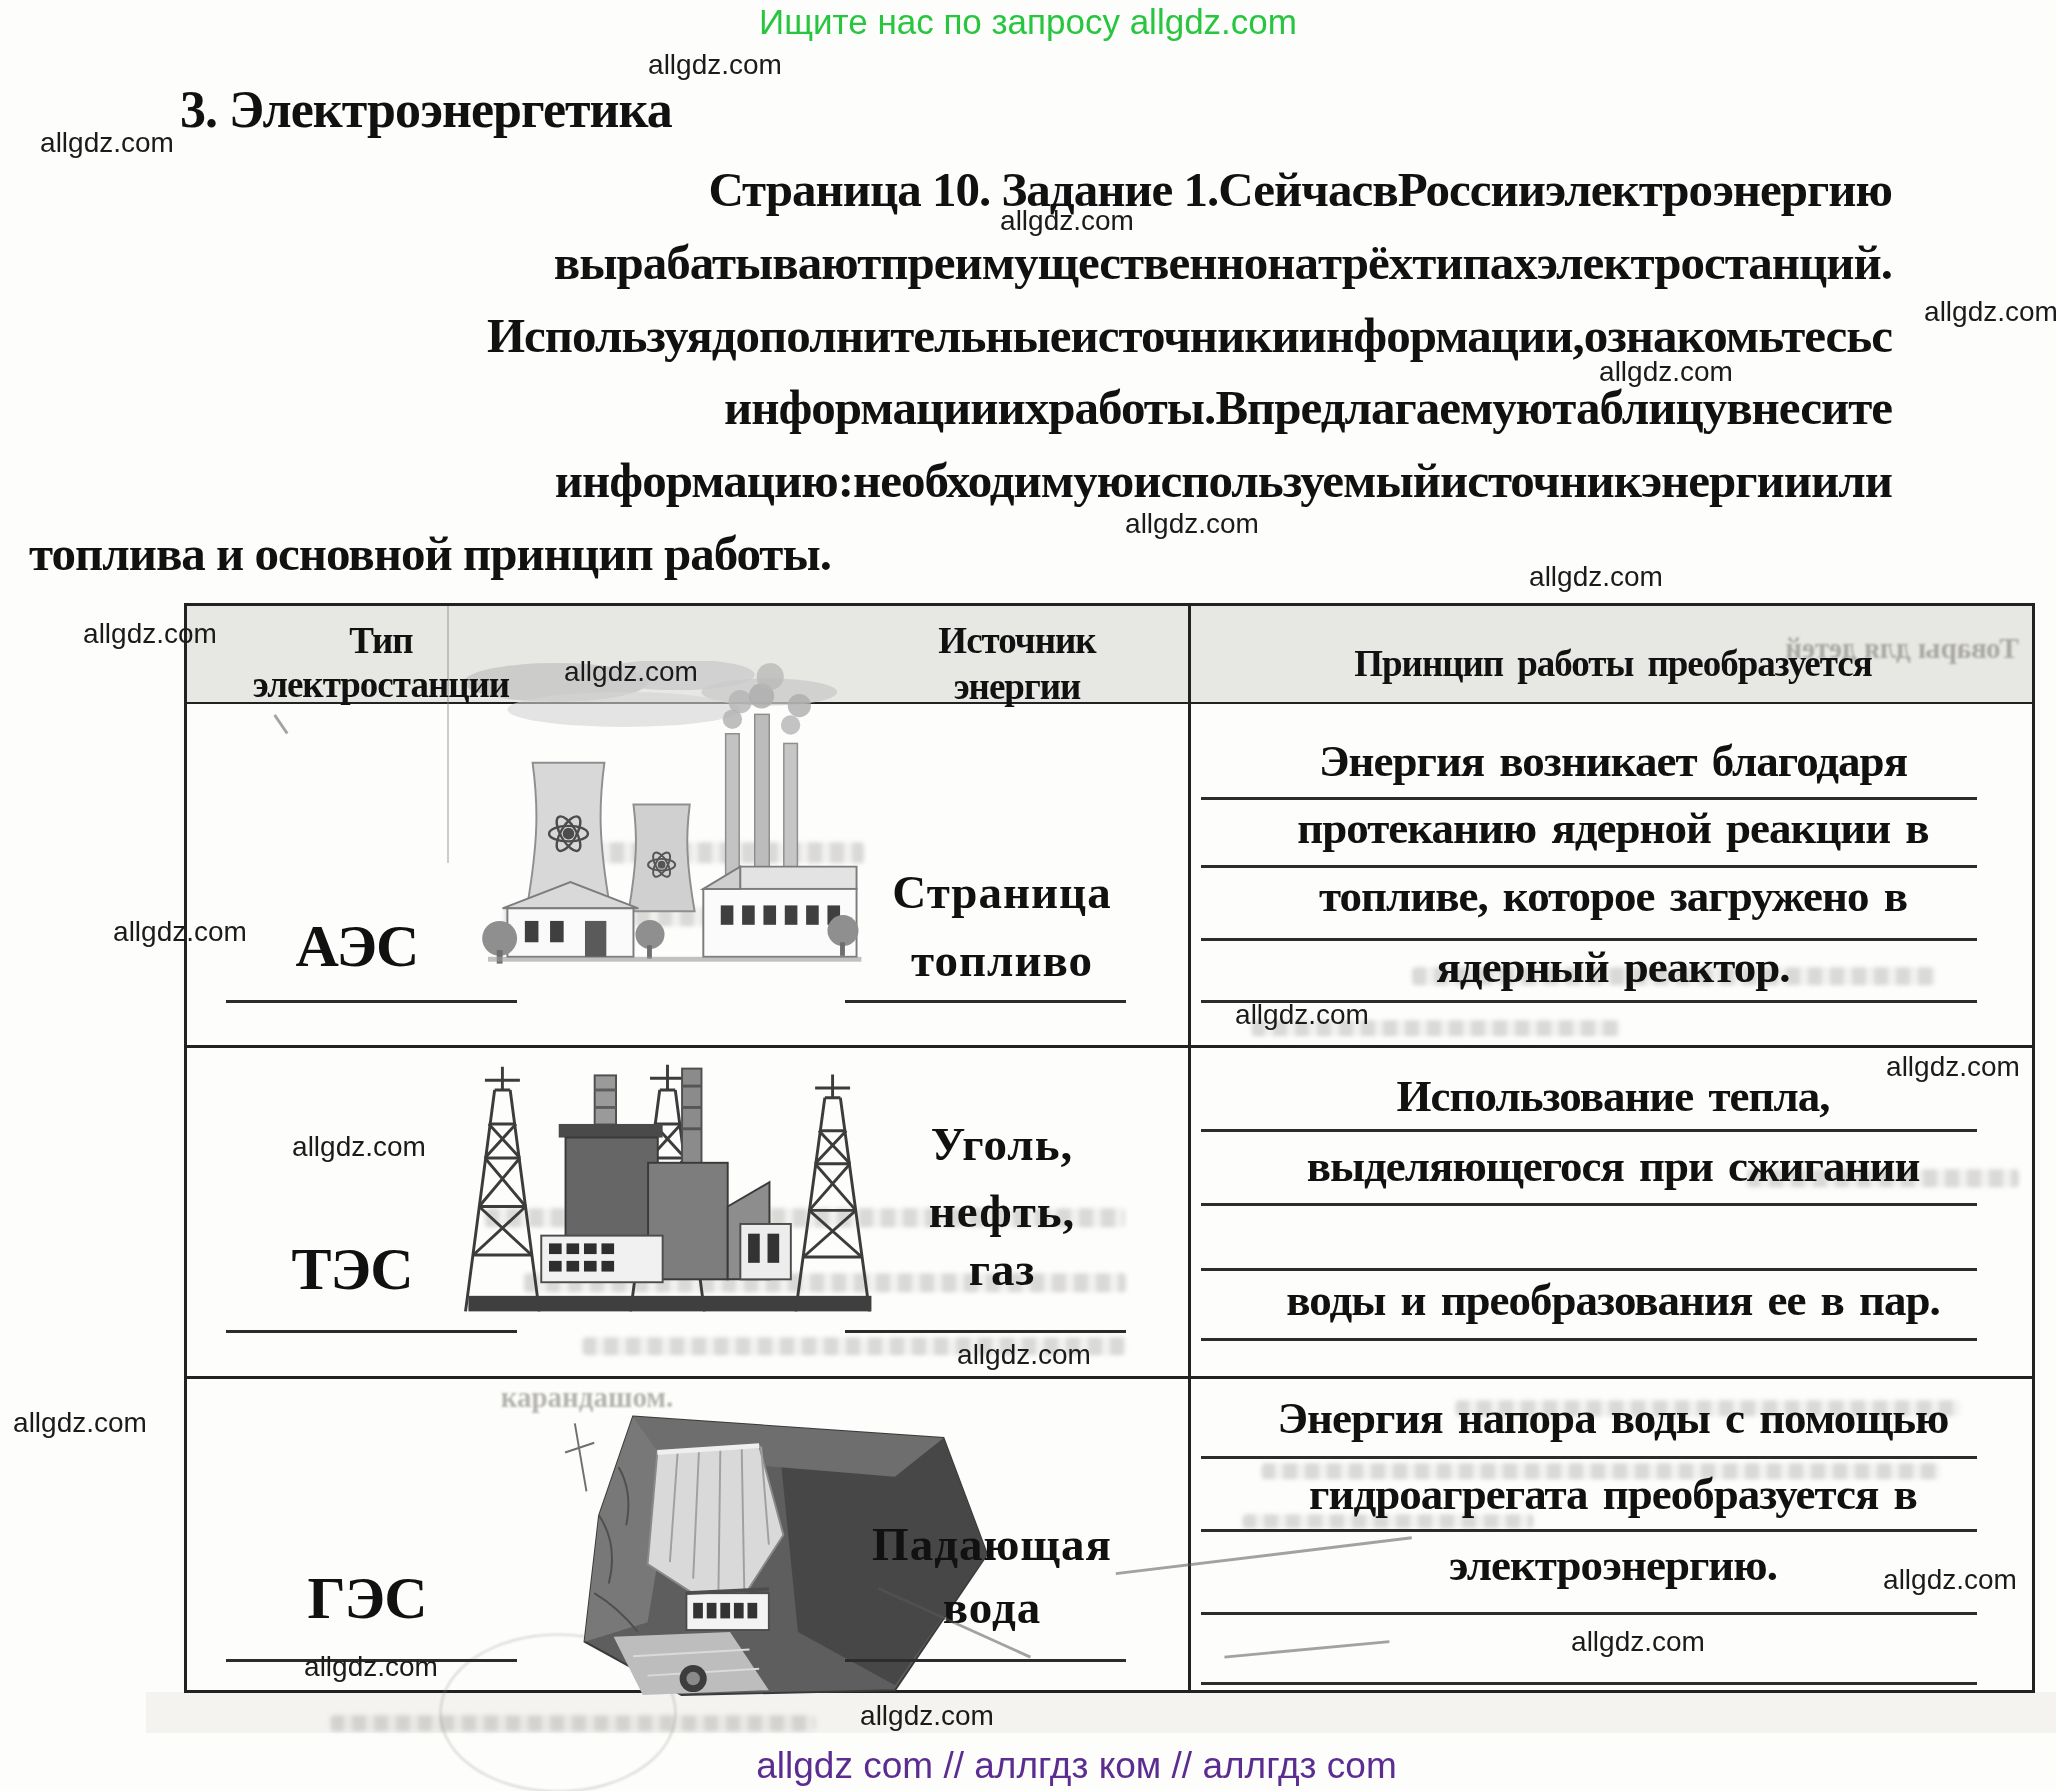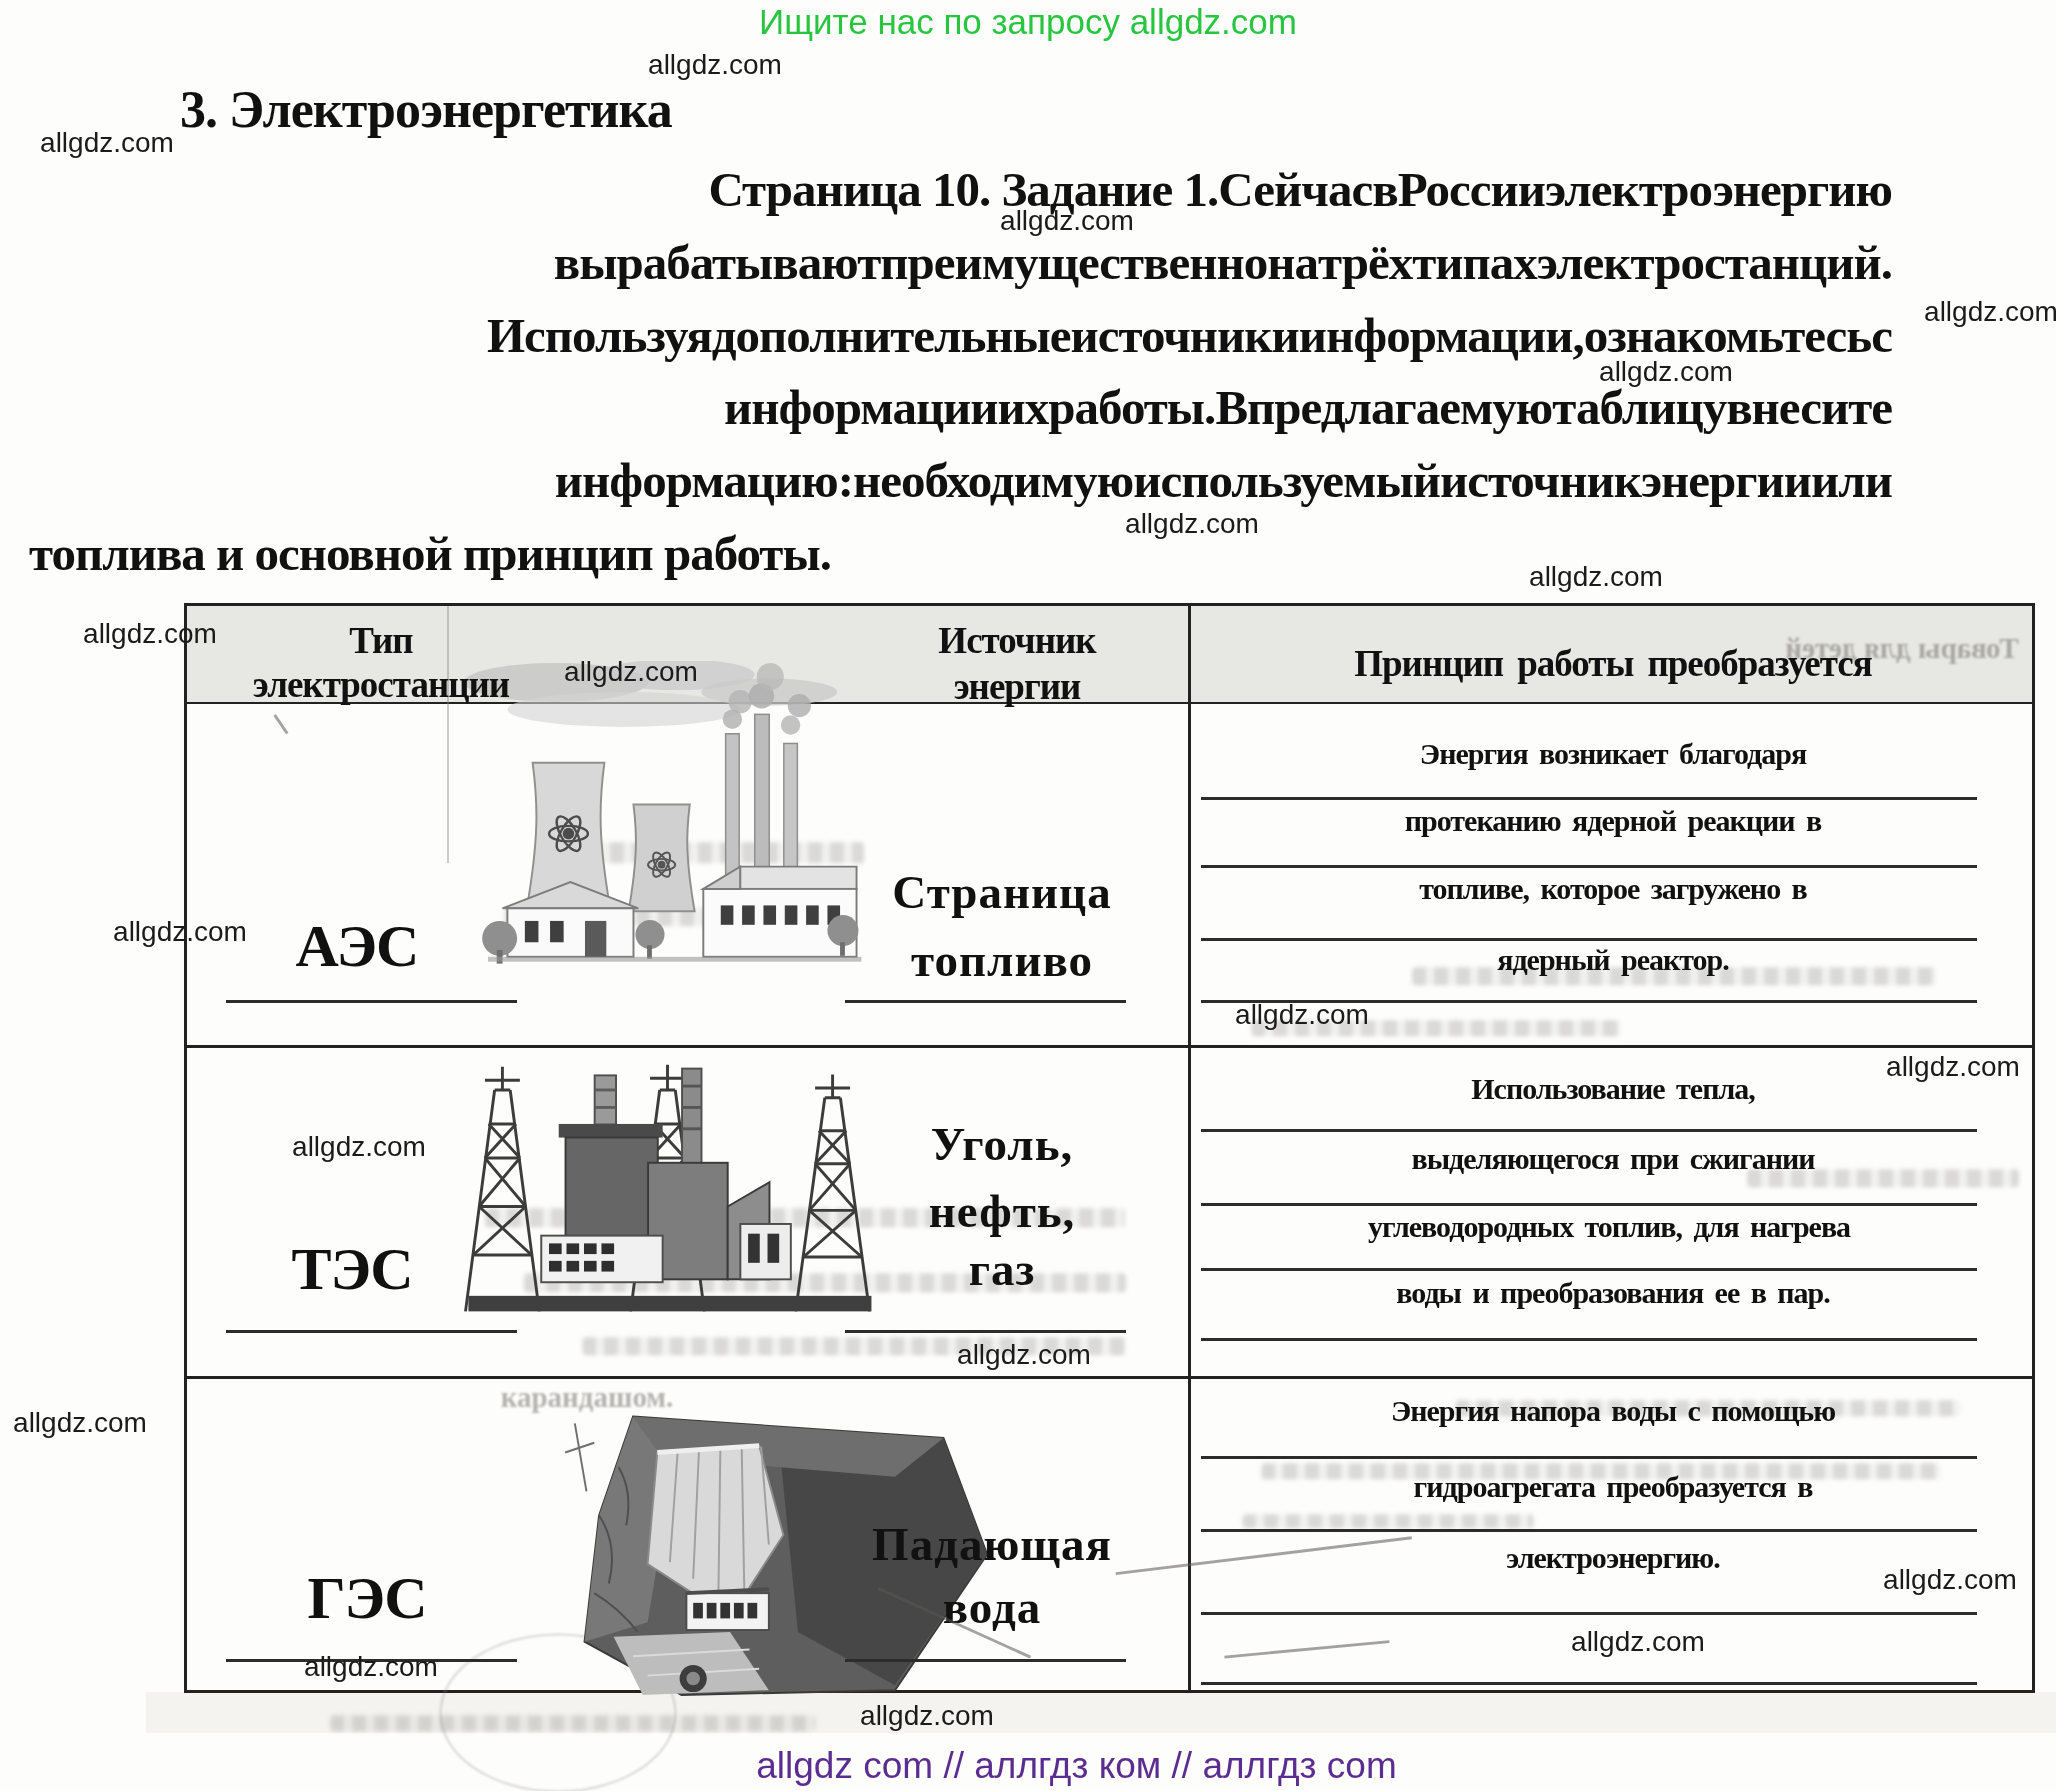--- a/index.html
+++ b/index.html
@@ -25,21 +25,21 @@
   .hdr-band{position:absolute;left:0;top:0;width:100%;height:98px;background:#e7e7e3;
     border-bottom:2.9px solid #222;box-sizing:border-box;z-index:1;}
   .vdiv{position:absolute;left:1001px;top:0;width:2.9px;height:100%;background:#222;z-index:4;}
   .vfaint{position:absolute;left:260px;top:0;width:1.9px;height:257px;background:rgba(130,130,130,.4);z-index:1;}
   .hsep{position:absolute;left:0;width:100%;height:2.9px;background:#222;z-index:4;}
   .ct{position:absolute;transform:translateX(-50%);white-space:nowrap;text-align:center;z-index:5;
     font-weight:bold;letter-spacing:-1px;line-height:1.05;}
   .hdr-t{font-size:37px;word-spacing:5.8px;}
   .type-t{font-size:60px;}
   .src-t{font-size:47px;letter-spacing:1px;}
-  .pr-t{font-size:30px;word-spacing:4.9px;}
+  .pr-t{font-size:45px;word-spacing:4.9px;}
   .rule{position:absolute;height:2.9px;background:#2c2c2c;z-index:5;}
   .img-box{position:absolute;z-index:3;}
   
   .bleed-text{position:absolute;transform:translate(-50%,-50%);font-weight:bold;font-size:29px;
     color:rgba(118,116,110,.55);filter:blur(1.2px);white-space:nowrap;z-index:2;}
   .bleed-text.mir{transform:translate(-50%,-50%) scaleX(-1);}
   .smudge{position:absolute;transform:translate(-50%,-50%);border-radius:3.9px;z-index:2;
     background:repeating-linear-gradient(90deg,rgba(150,148,143,.34) 0 13.6px,rgba(150,148,143,.10) 13.6px 22px);
     filter:blur(1.9px);}
   .circ{position:absolute;transform:translate(-50%,-50%);border:2.9px solid rgba(150,145,138,.35);
@@ -242,21 +242,20 @@
     </div>
 
     <div class="ct src-t" style="left:815px;top:514px">Уголь,</div>
     <div class="ct src-t" style="left:815px;top:581px">нефть,</div>
     <div class="ct src-t" style="left:815px;top:639px">газ</div>
 
     <div class="ct pr-t" style="left:1426px;top:467px">Использование тепла,</div>
     <div class="rule" style="left:1014px;top:523px;width:776px"></div>
     <div class="ct pr-t" style="left:1426px;top:537px">выделяющегося при сжигании</div>
     <div class="rule" style="left:1014px;top:597px;width:776px"></div>
-    <div class="ct pr-t" style="left:1422px;top:605px">углеводородных топлив, для нагрева</div>
     <div class="rule" style="left:1014px;top:662px;width:776px"></div>
     <div class="ct pr-t" style="left:1426px;top:671px">воды и преобразования ее в пар.</div>
     <div class="rule" style="left:1014px;top:732px;width:776px"></div>
 
     <div class="ct type-t" style="left:180px;top:961px">ГЭС</div>
     <div class="rule" style="left:39px;top:1053px;width:291px"></div>
     <div class="rule" style="left:658px;top:1053px;width:281px"></div>
 
     <div class="img-box" style="left:252px;top:793px;width:553px;height:301px">
       <svg width="553" height="301" viewBox="0 0 570 310" xmlns="http://www.w3.org/2000/svg">

